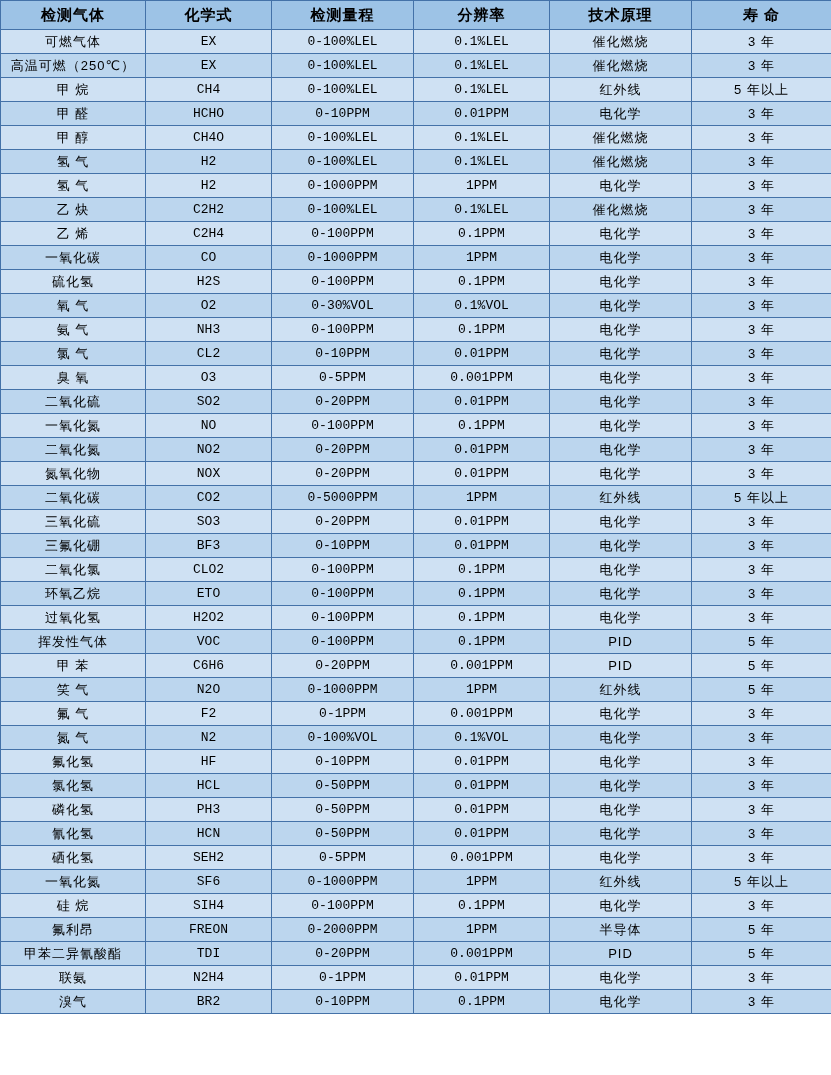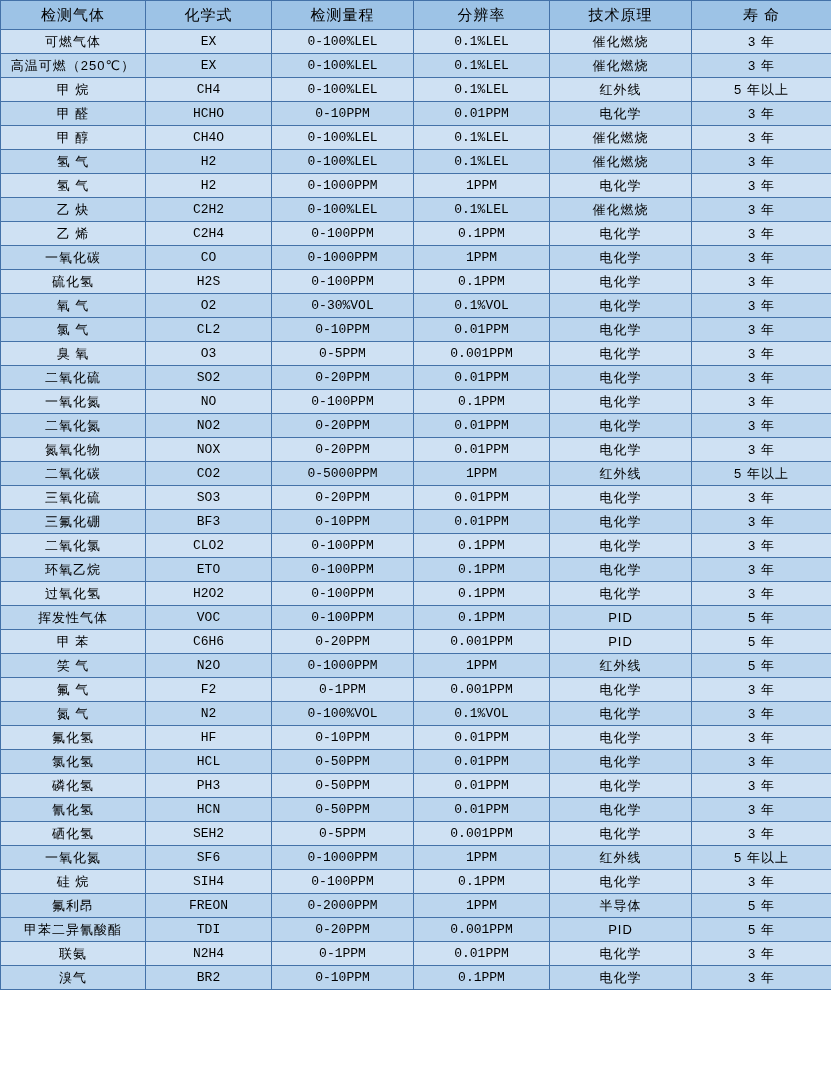--- a/index.html
+++ b/index.html
@@ -23,21 +23,21 @@
     font-size: 13px;
     color: #000000;
     padding: 0;
     height: 23px;
     line-height: 23px;
     white-space: nowrap;
     overflow: hidden;
   }
   #gas-table thead th {
     background: #9dc3e6;
-    font-weight: normal;
+    font-weight: bold;
     font-size: 15px;
     height: 28px;
     line-height: 28px;
     letter-spacing: 1px;
   }
   #gas-table tbody tr.odd td {
     background: #cfe1f3;
   }
   #gas-table tbody tr.even td {
     background: #bcd6ee;
@@ -175,20 +175,28 @@
         <td class="cell-life">3 年</td>
       </tr>
       <tr class="even">
         <td class="cell-name">氧 气</td>
         <td class="cell-formula">O2</td>
         <td class="cell-range">0-30%VOL</td>
         <td class="cell-resolution">0.1%VOL</td>
         <td class="cell-principle">电化学</td>
         <td class="cell-life">3 年</td>
       </tr>
+      <tr class="odd">
+        <td class="cell-name">氨 气</td>
+        <td class="cell-formula">NH3</td>
+        <td class="cell-range">0-100PPM</td>
+        <td class="cell-resolution">0.1PPM</td>
+        <td class="cell-principle">电化学</td>
+        <td class="cell-life">3 年</td>
+      </tr>
       <tr class="even">
         <td class="cell-name">氯 气</td>
         <td class="cell-formula">CL2</td>
         <td class="cell-range">0-10PPM</td>
         <td class="cell-resolution">0.01PPM</td>
         <td class="cell-principle">电化学</td>
         <td class="cell-life">3 年</td>
       </tr>
       <tr class="odd">
         <td class="cell-name">臭 氧</td>

